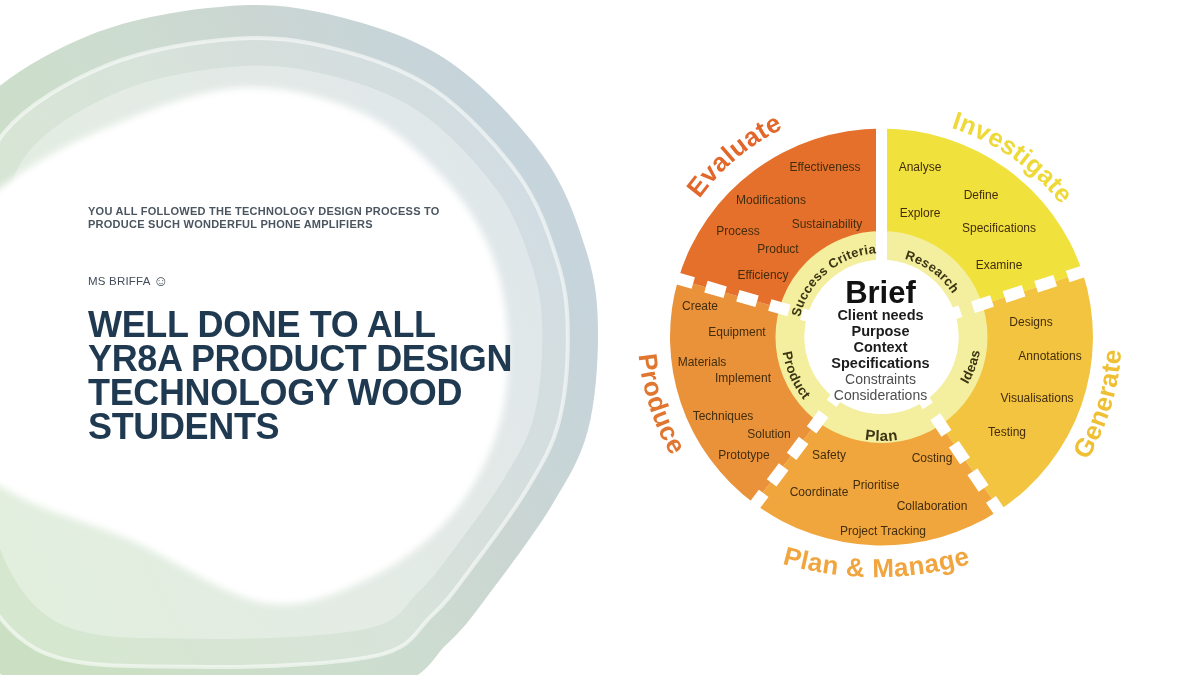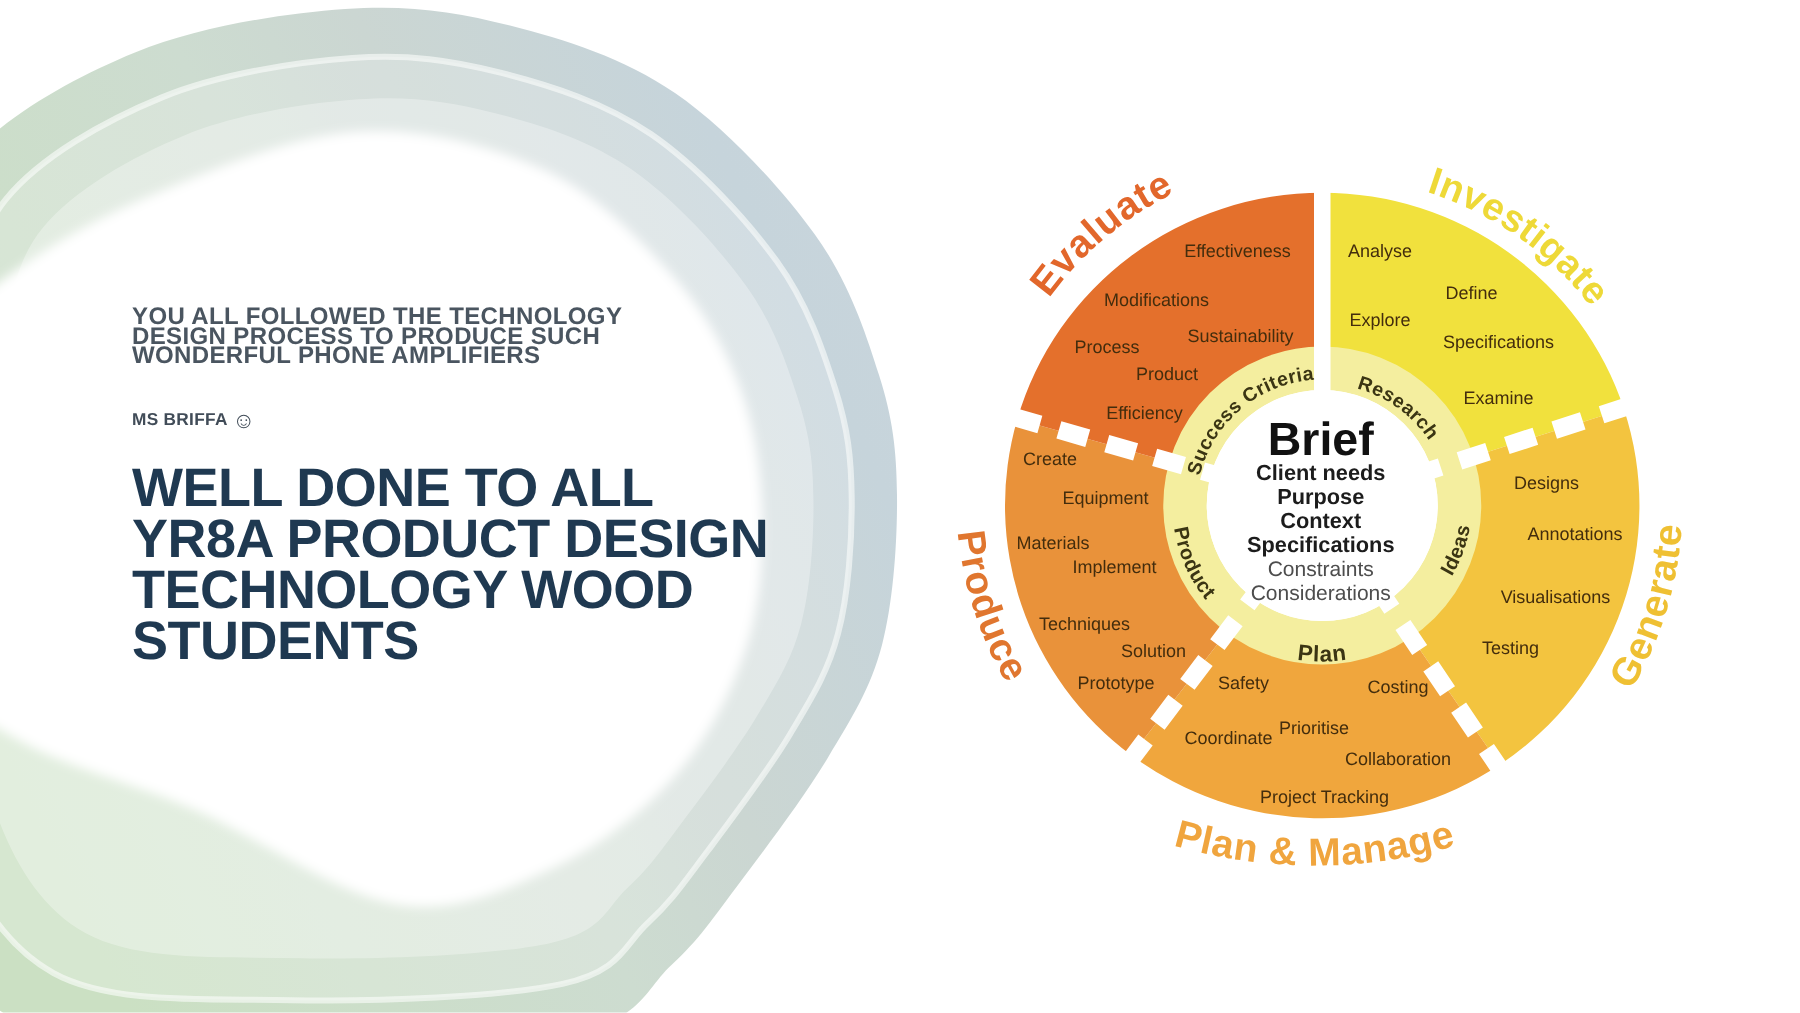--- a/index.html
+++ b/index.html
@@ -1,20 +1,20 @@
 <!DOCTYPE html>
 <html><head><meta charset="utf-8">
 <style>
 html,body{margin:0;padding:0;}
 body{width:1200px;height:675px;overflow:hidden;background:#fff;
  font-family:"Liberation Sans",sans-serif;position:relative;}
 svg{position:absolute;left:0;top:0;}
 .txt{position:absolute;left:88px;color:#47525c;}
-#para{top:205px;width:380px;font-size:16px;letter-spacing:0.25px;line-height:13px;font-weight:bold;color:#4a5560;}
-#briffa{top:272px;font-size:11.5px;letter-spacing:0.2px;font-weight:bold;color:#414c58;}
+#para{top:205px;width:380px;font-size:11px;letter-spacing:0.25px;line-height:13px;font-weight:bold;color:#4a5560;}
+#briffa{top:272px;font-size:11.5px;letter-spacing:0.2px;font-weight:normal;color:#414c58;}
 #head{top:308px;width:460px;font-size:36px;font-weight:bold;line-height:34px;color:#1f3951;letter-spacing:-0.35px;}
 </style></head>
 <body>
 <svg width="1200" height="675" viewBox="0 0 1200 675" font-family="Liberation Sans, sans-serif">
 <defs>
 <linearGradient id="bg" x1="0" y1="500" x2="620" y2="200" gradientUnits="userSpaceOnUse">
  <stop offset="0" stop-color="#cbe0c3"></stop>
  <stop offset="0.45" stop-color="#cddcd0"></stop>
  <stop offset="0.62" stop-color="#cbd6d2"></stop>
  <stop offset="0.88" stop-color="#c6d4db"></stop>

